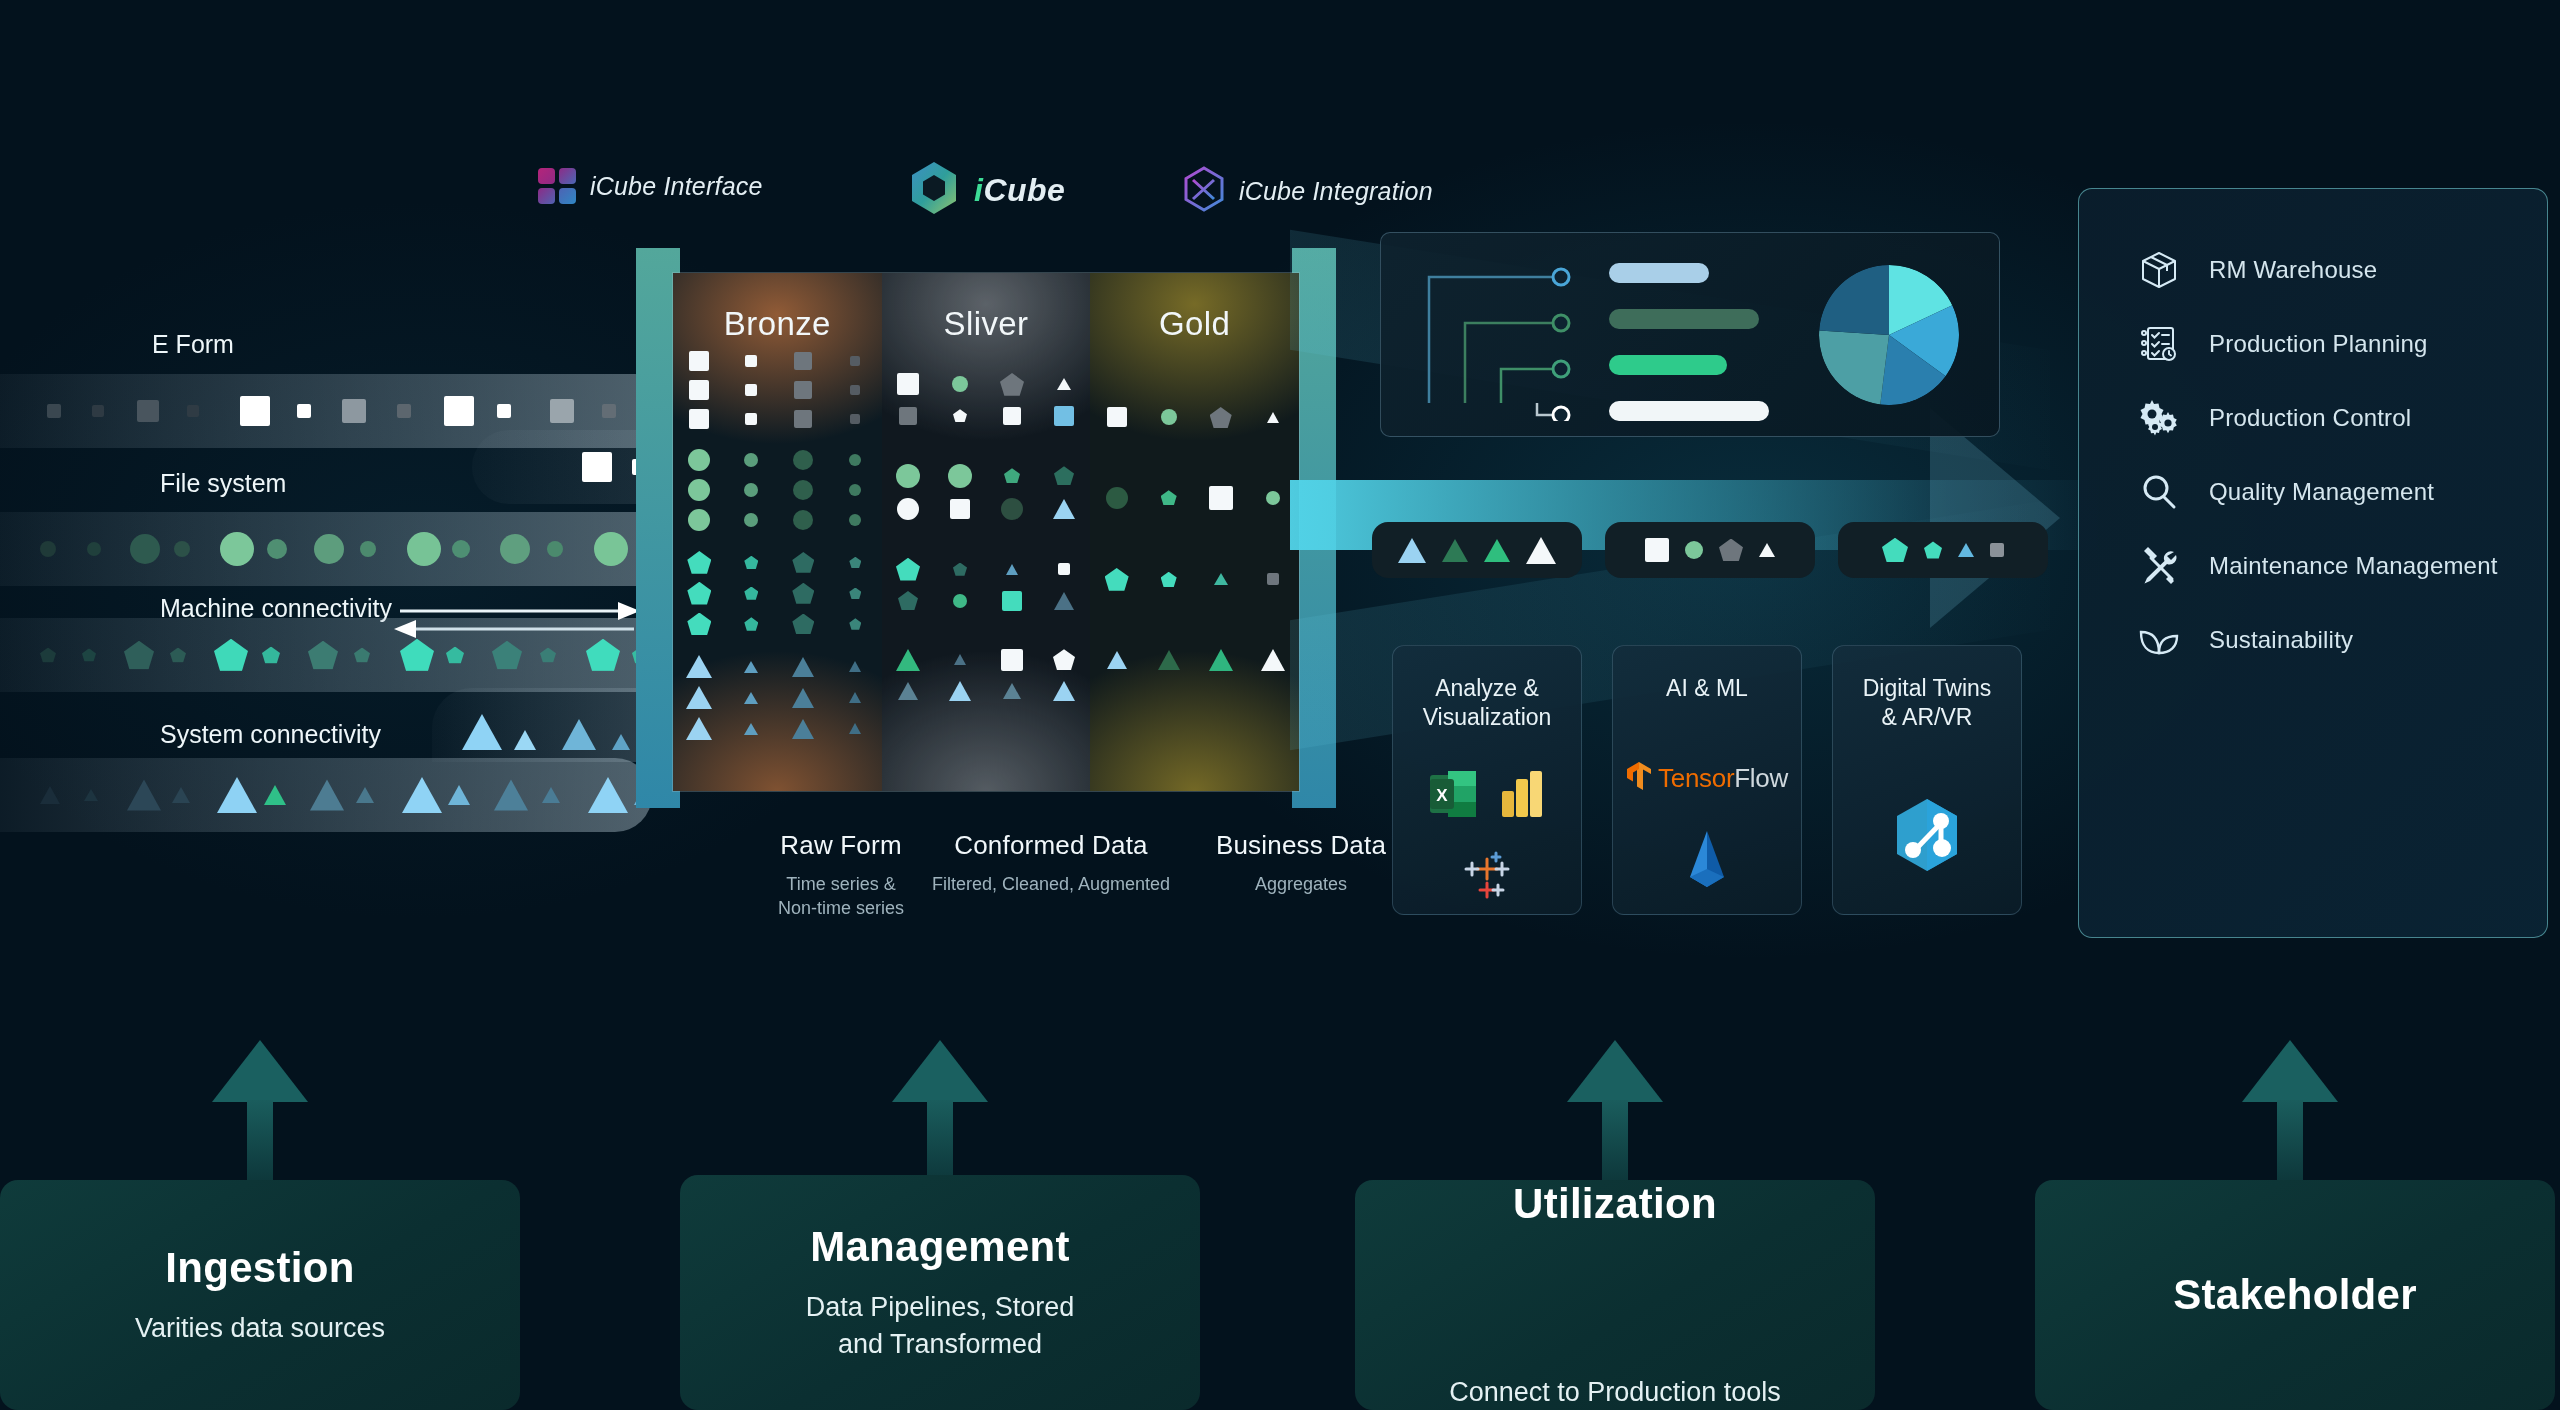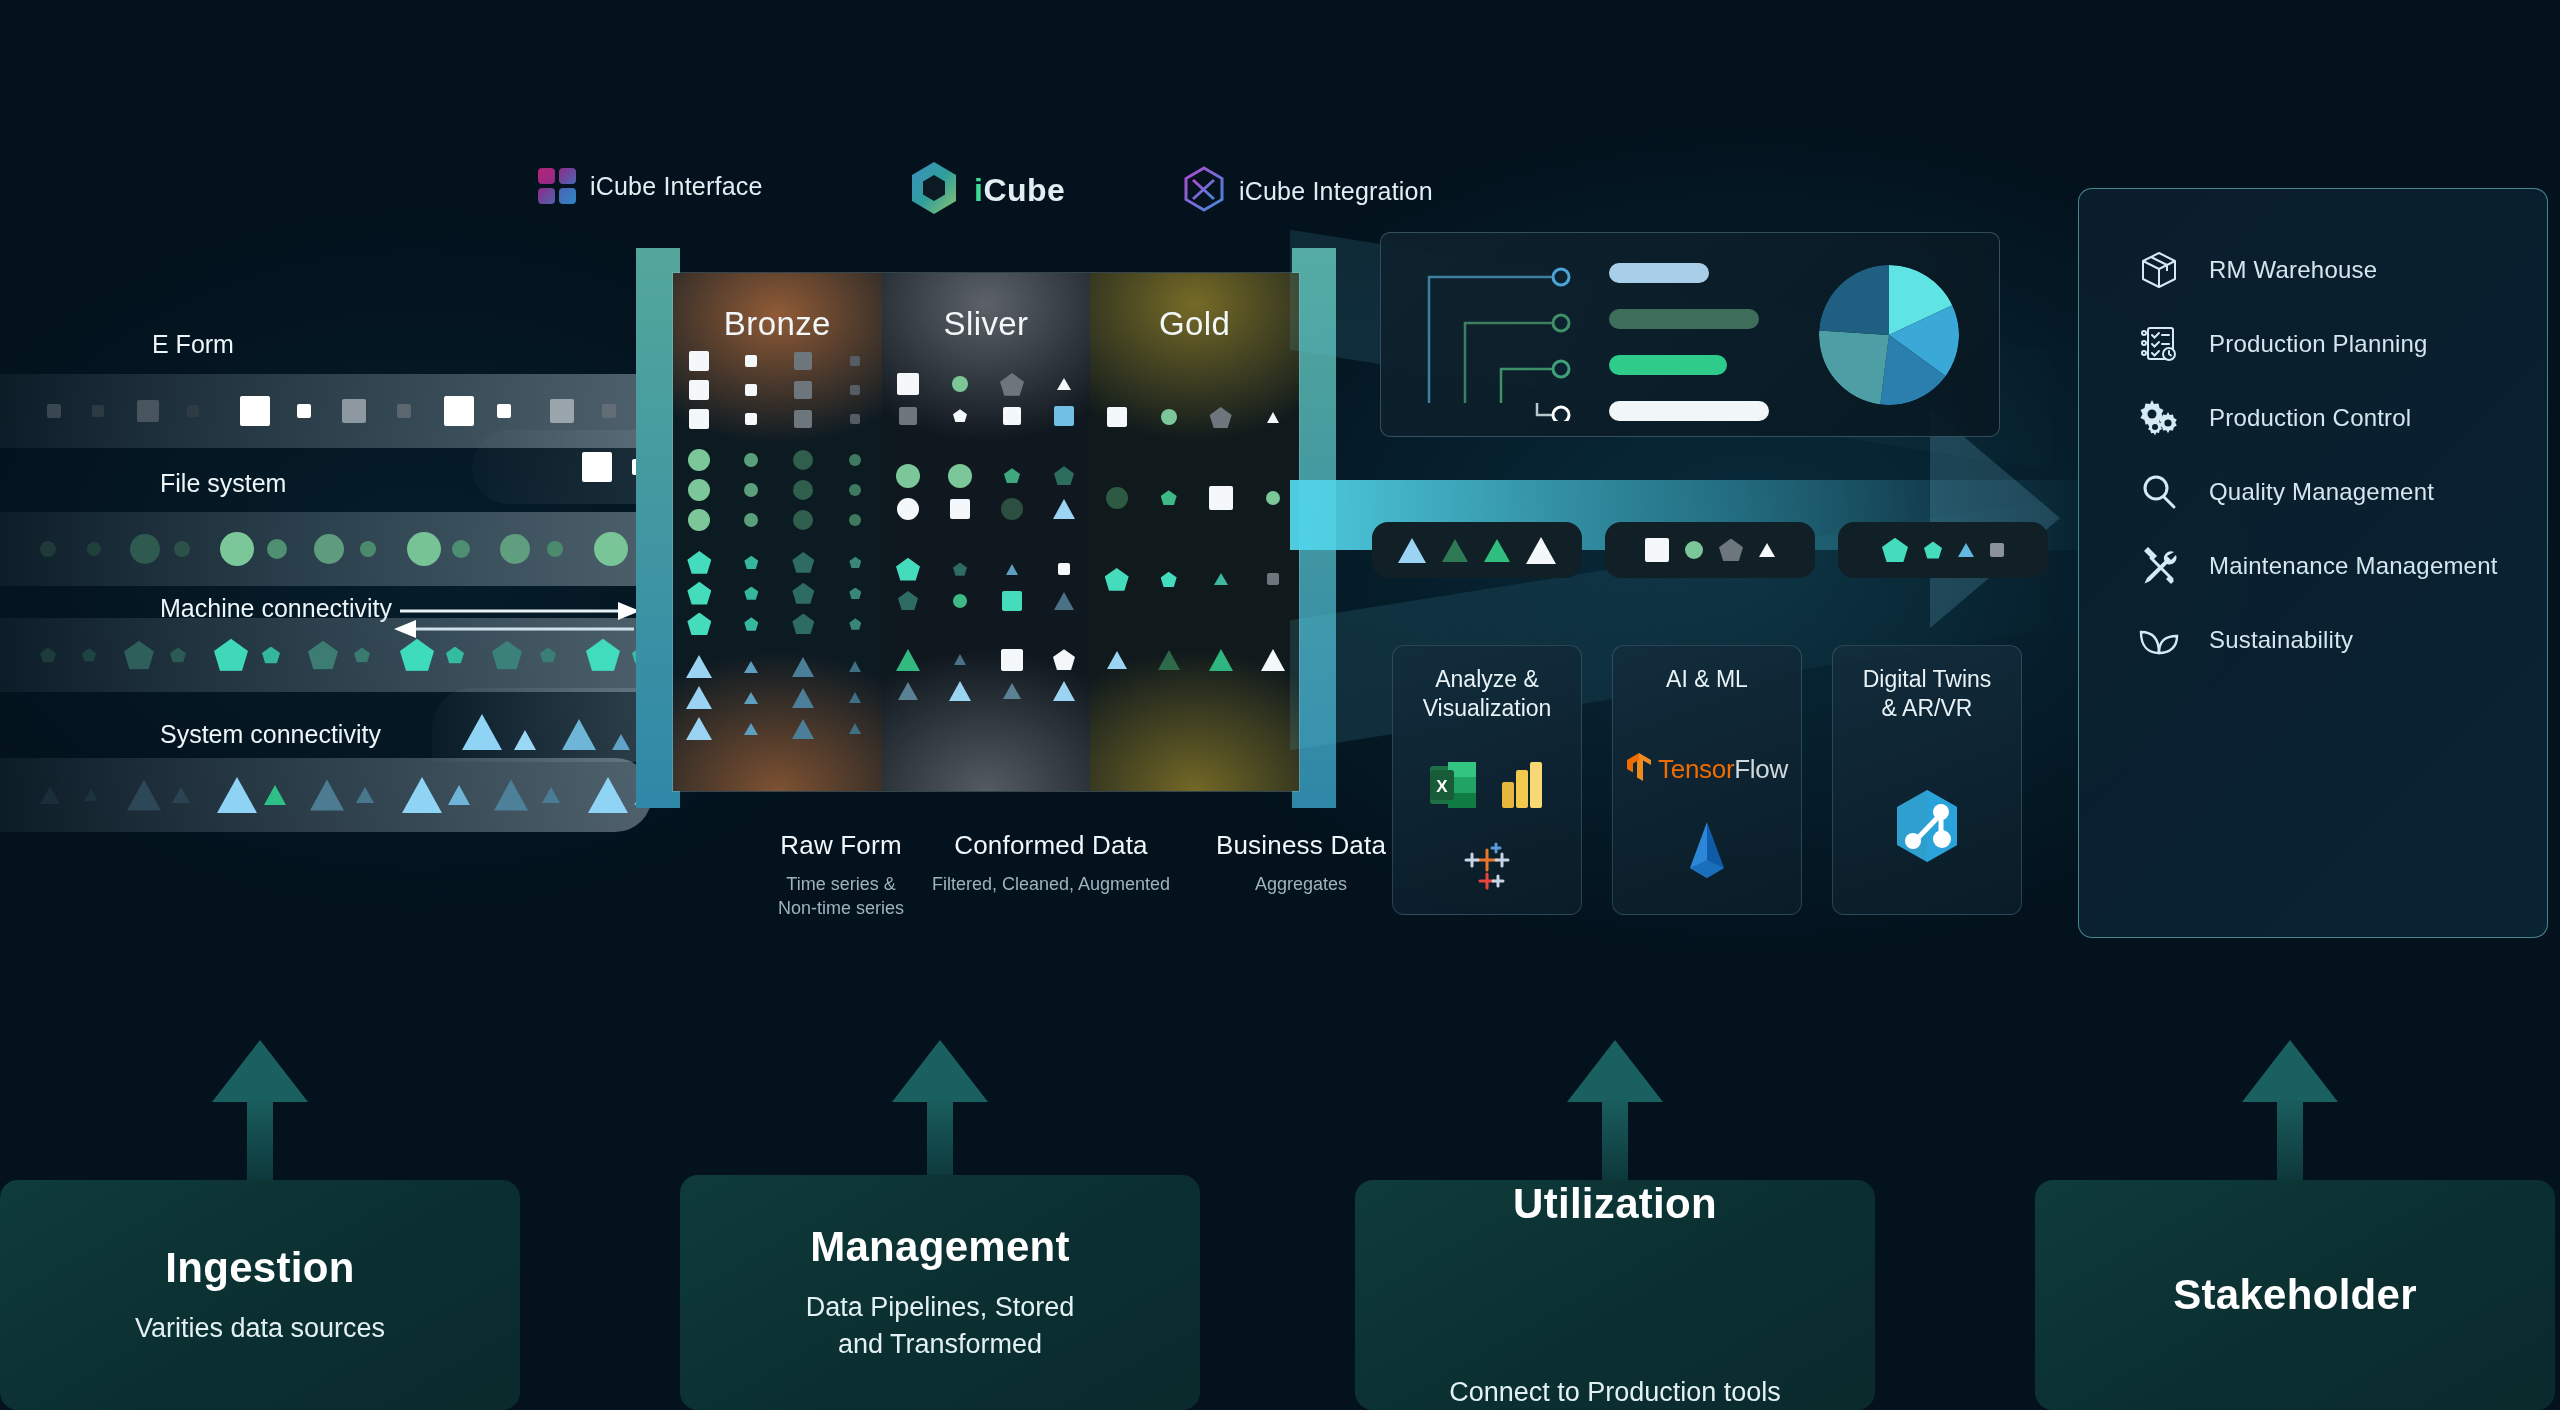--- a/index.html
+++ b/index.html
@@ -9,21 +9,21 @@
     font-family:"Liberation Sans", sans-serif;color:#e8f2f6;
     background:
       radial-gradient(ellipse 900px 600px at 1750px 540px, rgba(22,105,130,.30), rgba(3,18,29,0) 70%),
       radial-gradient(ellipse 700px 500px at 420px 560px, rgba(14,60,80,.25), rgba(3,18,29,0) 72%),
       #03121d;
   }
 
   
   #topbar{position:absolute;left:0;top:150px;width:2560px;height:80px;}
   .tb-item{position:absolute;display:flex;align-items:center;gap:14px;}
-  .tb-label{font-size:25px;color:#e3eef3;letter-spacing:.2px;white-space:nowrap;}
+  .tb-label{font-size:25px;color:#e3eef3;letter-spacing:.2px;white-space:nowrap;font-style:italic;}
   .tb-label.big{font-size:32px;font-weight:700;letter-spacing:.5px;}
   .tb-label.big .i{color:#3ddc97;}
 
   .ico-interface{width:38px;height:36px;display:grid;grid-template-columns:1fr 1fr;grid-template-rows:1fr 1fr;gap:4px;}
   .ico-interface i{display:block;border-radius:4px;}
   .ico-interface i:nth-child(1){background:linear-gradient(135deg,#b5247a,#8e2b86);}
   .ico-interface i:nth-child(2){background:linear-gradient(135deg,#8d2c87,#4a67b5);}
   .ico-interface i:nth-child(3){background:linear-gradient(135deg,#8c2b86,#4f63b2);}
   .ico-interface i:nth-child(4){background:linear-gradient(135deg,#4d63b3,#2f87c4);}
 
@@ -86,21 +86,21 @@
   .pie{position:absolute;right:40px;top:32px;width:140px;height:140px;border-radius:50%;}
 
   
   .pill{position:absolute;height:56px;border-radius:16px;background:#111f26;
         display:flex;align-items:center;justify-content:center;gap:16px;}
 
   
   .toolcard{position:absolute;width:190px;height:270px;border-radius:12px;
             border:1px solid rgba(120,165,190,.28);
             background:linear-gradient(160deg,rgba(19,45,60,.95),rgba(10,28,40,.95));
-            display:flex;flex-direction:column;align-items:center;padding-top:19px;}
+            display:flex;flex-direction:column;align-items:center;padding-top:28px;}
   .toolttl{font-size:23px;color:#e9f3f7;text-align:center;line-height:1.28;}
 
   
   #sidebar{position:absolute;left:2078px;top:188px;width:470px;height:750px;
            border:1px solid rgba(92,168,176,.75);border-radius:14px;
            background:linear-gradient(135deg,rgba(10,30,44,.96),rgba(10,36,52,.96));
            padding:44px 0 0 58px;}
   .sbrow{display:flex;align-items:center;gap:28px;height:74px;}
   .sbicon{width:44px;height:44px;flex:0 0 44px;display:flex;align-items:center;justify-content:center;color:#cfe6f2;}
   .sblabel{font-size:24px;color:#d5e6ee;white-space:nowrap;letter-spacing:.2px;}

